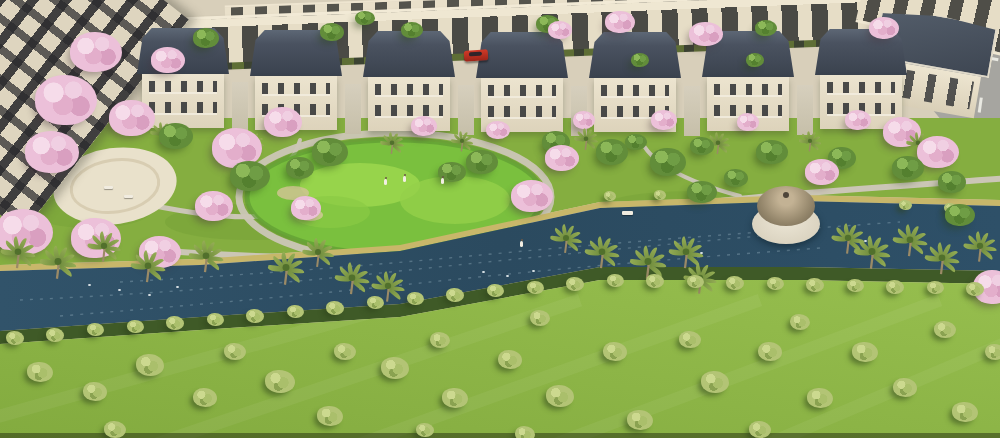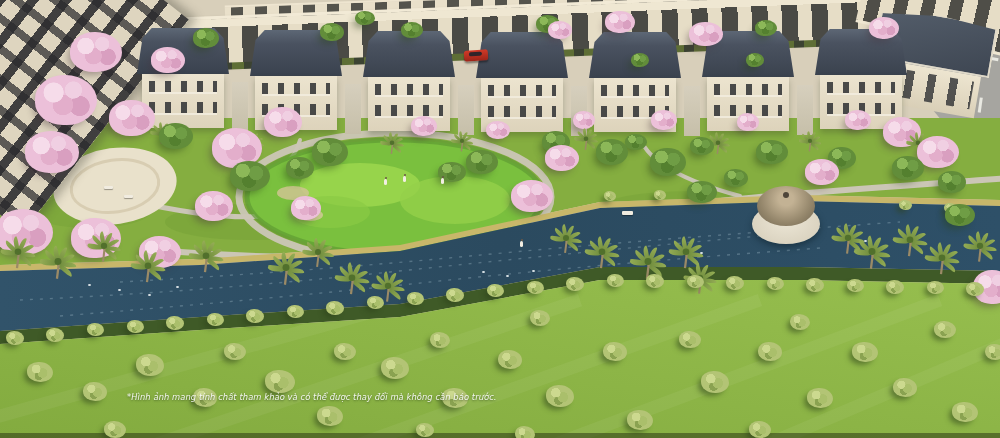--- a/index.html
+++ b/index.html
@@ -206,21 +206,20 @@
   </div>
 
   <div class="car"></div>
 
   <div class="gazebo">
     <i class="deck"></i>
     <i class="roof"></i>
     <i class="apex"></i>
   </div>
 
-  <div class="disclaimer">*Hình ảnh mang tính chất tham khảo và có thể được thay đổi mà không cần báo trước.</div>
 <div class="villa" style="left: 137px; top: 28px;">
       <i class="roof"></i>
       <i class="body">
         <b class="wr r1"></b>
         <b class="wr r2"></b>
       </i>
       <i class="drive"></i>
     </div>
     <div class="villa" style="left: 250px; top: 30px;">
       <i class="roof"></i>

